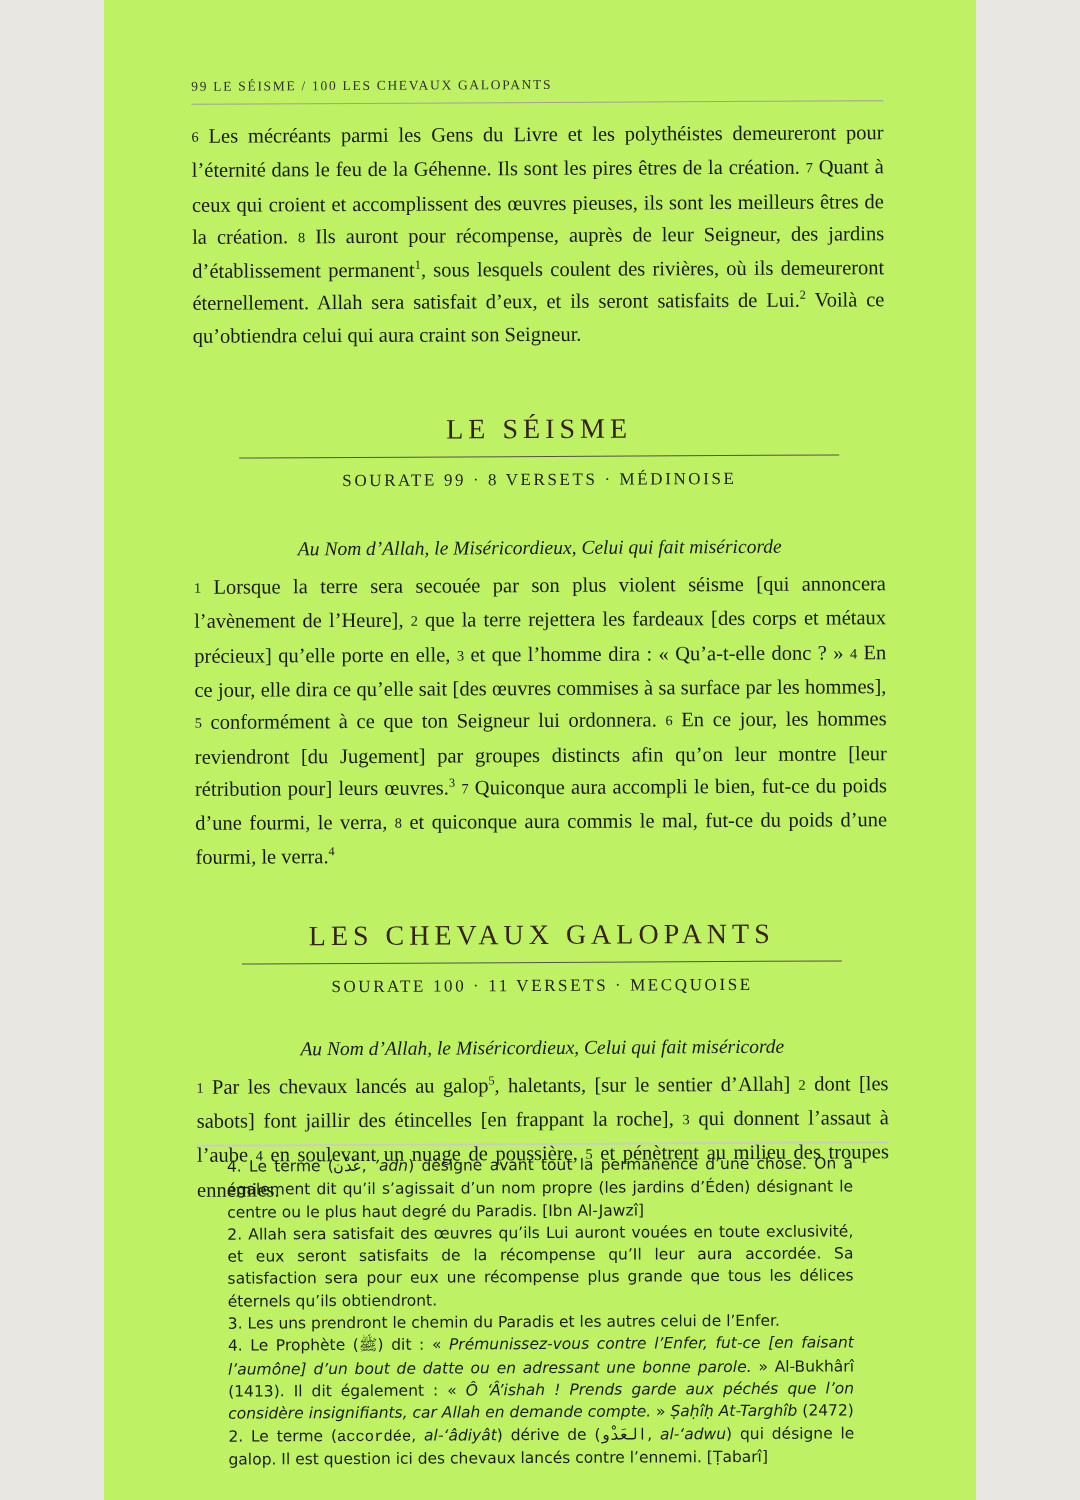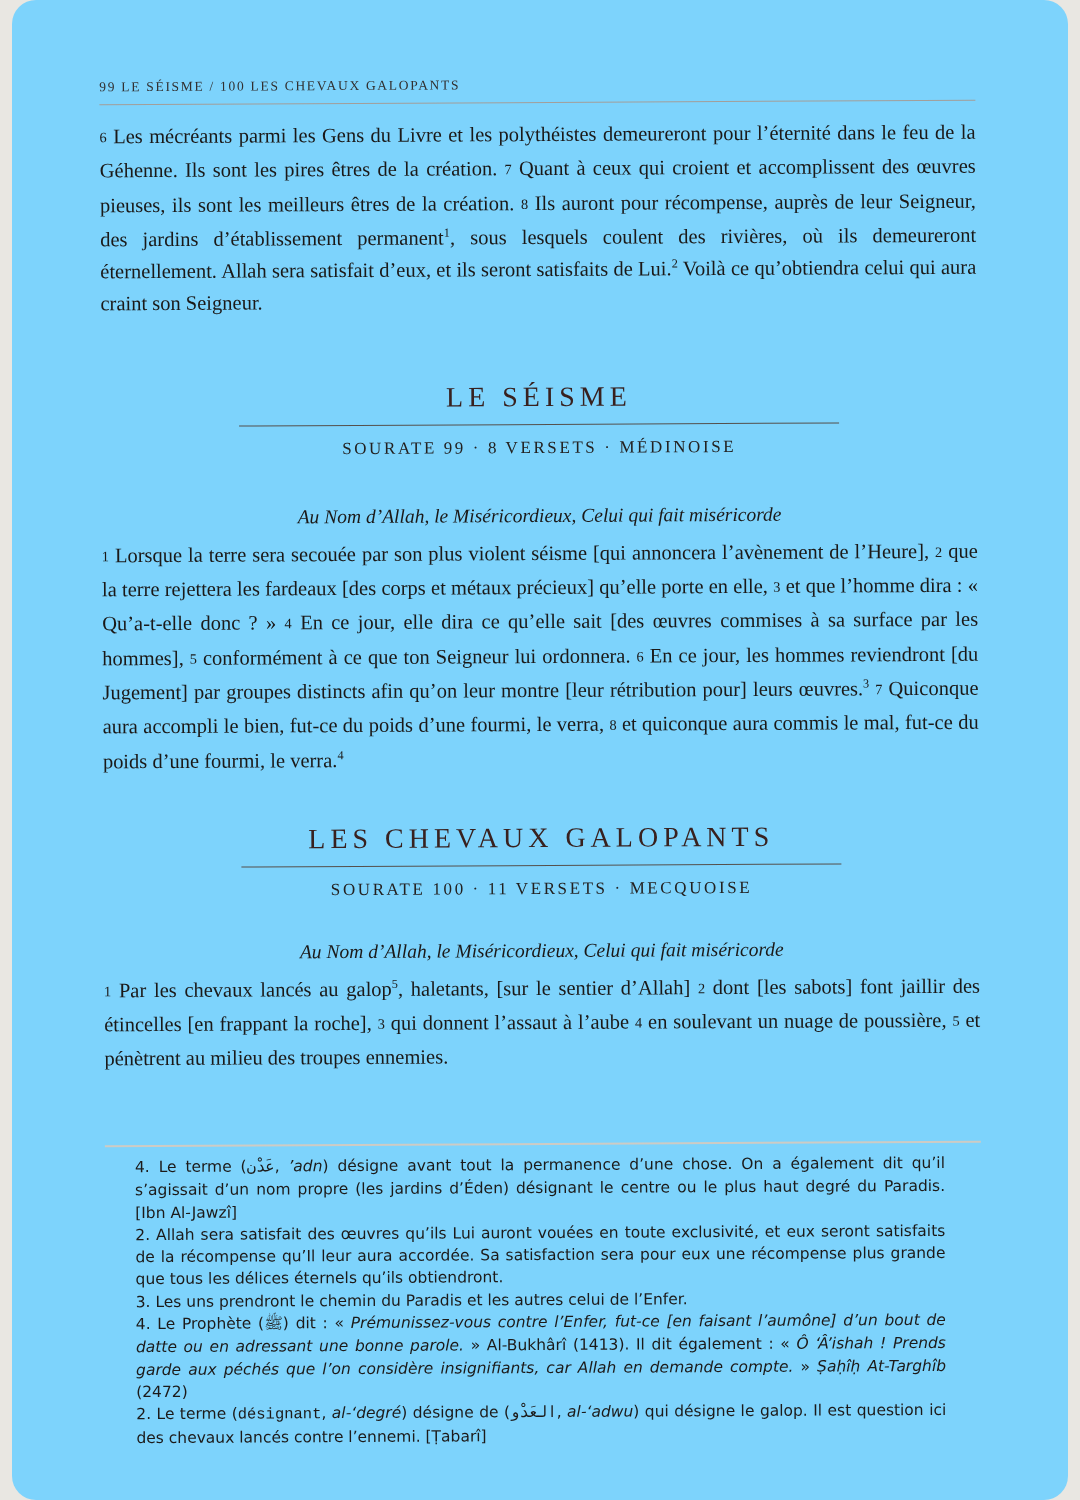--- a/index.html
+++ b/index.html
@@ -1,18 +1,18 @@
 <!DOCTYPE html>
 <html lang="fr" style="--ink: #1b1918; --title-ink: #38211f; --rule-dark: #55504c; --rule-light: #a39e99; --foot-sep: #cecbc4;"><head>
 <meta charset="utf-8">
 <style>
   html,body{margin:0;padding:0;background:#e9e7e2;}
   .page{
-    width:1056px;height:1500px;position:relative;overflow:hidden;
-    background:#7dd3fc;margin:0 auto;border-radius:24px;
+    width:872px;height:1500px;position:relative;overflow:hidden;
+    background:#bef264;margin:0 auto;
   }
   .tilt{
     position:absolute;inset:0;padding:76px 90px 0 90px;
     transform:rotate(-0.3deg);transform-origin:50% 40%;
     box-sizing:border-box;
   }
   .running-head{
     font-family:"Liberation Serif","DejaVu Serif",serif;
     font-size:13.5px;letter-spacing:1.7px;color:#323030;
     line-height:18px;
@@ -97,17 +97,17 @@
       <div class="bismillah">Au Nom d’Allah, le Miséricordieux, Celui qui fait miséricorde</div>
       <p class="body-text surah-body"><span class="vnum">1</span><span> Par les chevaux lancés au galop</span><span class="supref">5</span><span>, haletants, [sur le sentier d’Allah] </span><span class="vnum">2</span><span> dont [les sabots] font jaillir des étincelles [en frappant la roche], </span><span class="vnum">3</span><span> qui donnent l’assaut à l’aube </span><span class="vnum">4</span><span> en soulevant un nuage de poussière, </span><span class="vnum">5</span><span> et pénètrent au milieu des troupes ennemies.</span></p>
     </section>
 
     <footer class="footnotes">
       <div class="foot-sep"></div>
       <p class="footnote"><span>4. Le terme (</span><span class="ar">عَدْن</span><span>, </span><span class="it">’adn</span><span>) désigne avant tout la permanence d’une chose. On a également dit qu’il s’agissait d’un nom propre (les jardins d’Éden) désignant le centre ou le plus haut degré du Paradis. [Ibn Al-Jawzî]</span></p>
       <p class="footnote"><span>2. Allah sera satisfait des œuvres qu’ils Lui auront vouées en toute exclusivité, et eux seront satisfaits de la récompense qu’Il leur aura accordée. Sa satisfaction sera pour eux une récompense plus grande que tous les délices éternels qu’ils obtiendront.</span></p>
       <p class="footnote"><span>3. Les uns prendront le chemin du Paradis et les autres celui de l’Enfer.</span></p>
       <p class="footnote"><span>4. Le Prophète (</span><span class="ar">ﷺ</span><span>) dit : « </span><span class="it">Prémunissez-vous contre l’Enfer, fut-ce [en faisant l’aumône] d’un bout de datte ou en adressant une bonne parole.</span><span> » Al-Bukhârî (1413). Il dit également : « </span><span class="it">Ô ‘Â’ishah ! Prends garde aux péchés que l’on considère insignifiants, car Allah en demande compte.</span><span> » </span><span class="it">Ṣaḥîḥ At-Targhîb</span><span> (2472)</span></p>
-      <p class="footnote"><span>2. Le terme (</span><span class="ar">désignant</span><span>, </span><span class="it">al-‘degré</span><span>) désigne de (</span><span class="ar">العَدْو</span><span>, </span><span class="it">al-‘adwu</span><span>) qui désigne le galop. Il est question ici des chevaux lancés contre l’ennemi. [Ṭabarî]</span></p>
+      <p class="footnote"><span>2. Le terme (</span><span class="ar">accordée</span><span>, </span><span class="it">al-‘âdiyât</span><span>) dérive de (</span><span class="ar">العَدْو</span><span>, </span><span class="it">al-‘adwu</span><span>) qui désigne le galop. Il est question ici des chevaux lancés contre l’ennemi. [Ṭabarî]</span></p>
     </footer>
 
   </div>
 </div>
 
 </body></html>

